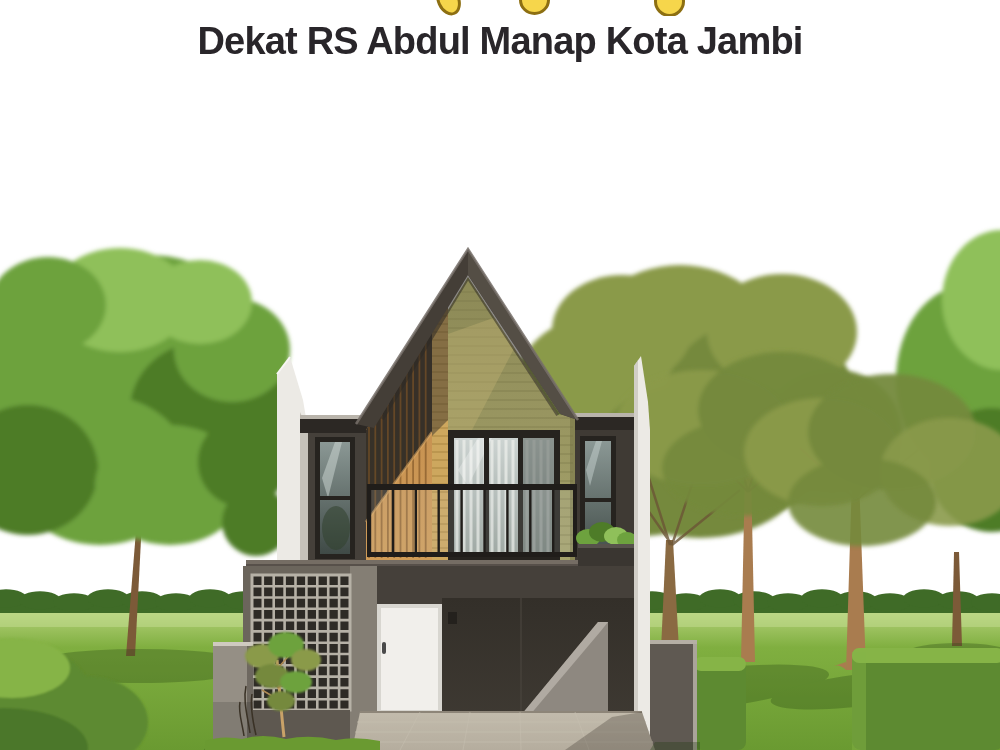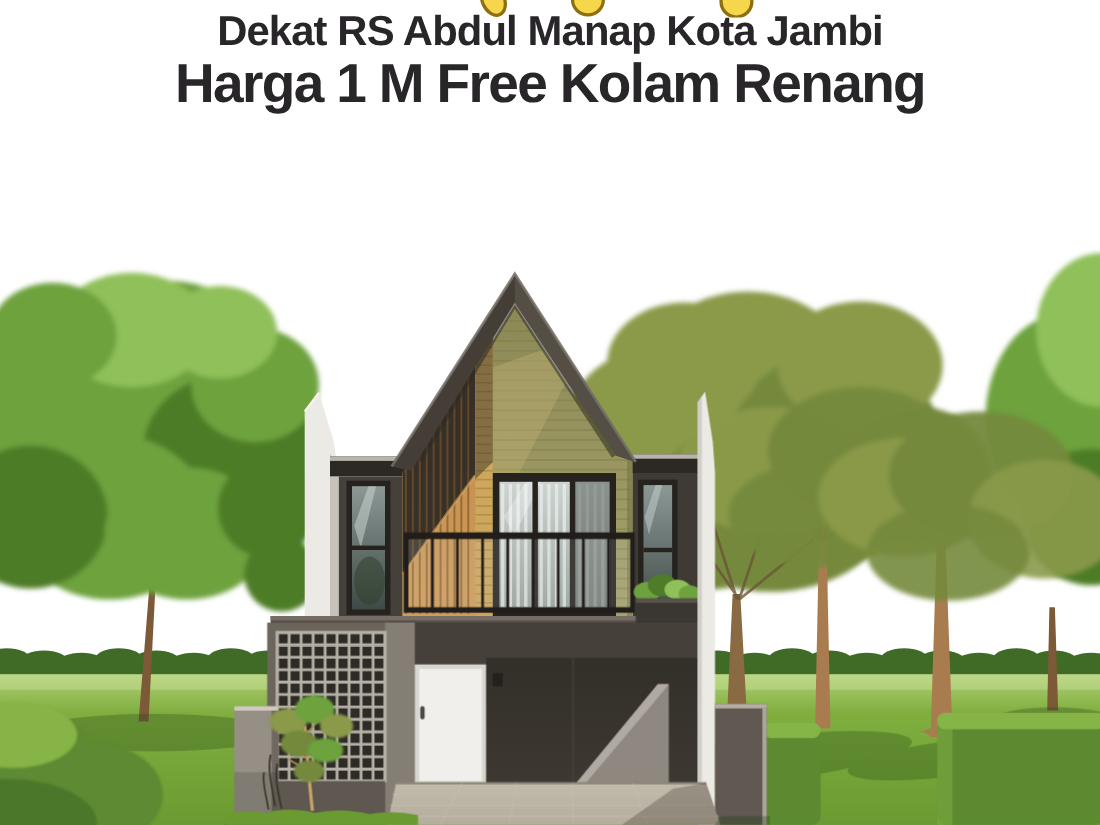--- a/index.html
+++ b/index.html
@@ -1,21 +1,21 @@
 <!DOCTYPE html>
 <html style="--c-text: #29262a; --c-yellow: #f6d64b; --c-yellowOutline: #8d6f12; --c-sky: #ffffff; --c-lawnLight: #b2d077; --c-lawn: #80af40; --c-lawnDark: #6a9a31; --c-treeline: #3f6b27; --c-leaf: #6da23e; --c-leafLight: #8fc05a; --c-leafDark: #4e7c28; --c-leafOlive: #8a9a4a; --c-leafOliveDark: #74893c; --c-trunk: #a97c4f; --c-trunkDark: #7c5a38; --c-roof: #443e37; --c-roofLit: #544e45; --c-roofEdge: #77706a; --c-olive: #95925c; --c-oliveDark: #7f7d4c; --c-oliveLight: #c0b273; --c-wood: #c08a4c; --c-woodLine: #7e5527; --c-woodLit: #e0ad68; --c-slatDark: #2f2b26; --c-tan: #cda75e; --c-tanLine: #a8863f; --c-frameDark: #26231f; --c-glass: #aeb9b4; --c-glassDark: #535d57; --c-curtain: #eef0ec; --c-wallDark: #45403a; --c-wallMid: #6b655c; --c-wallLight: #8e8880; --c-wallLit: #b5afa5; --c-fin: #eceae5; --c-finShade: #c6c2ba; --c-slab: #57504a; --c-slabTop: #756d64; --c-door: #f1efeb; --c-latticeHole: #2e2b26; --c-latticeLine: #b6b1a6; --c-pavement: #b5ad9e; --c-pavementDark: #9c9486; --c-hedge: #5d8a31; --c-hedgeLight: #86b447;"><head>
 <meta charset="utf-8">
 <style>
   html,body{margin:0;padding:0;}
   body{width:1000px;height:750px;position:relative;overflow:hidden;
        background:var(--c-sky,#fff);font-family:"Liberation Sans",sans-serif;}
   .stage{position:absolute;inset:0;width:1000px;height:750px;}
   svg.scene{position:absolute;left:0;top:0;z-index:1;}
   .headline{position:absolute;left:0;width:1000px;text-align:center;z-index:3;
-            color:var(--c-text,#29262a);font-weight:700;white-space:nowrap;}
+            color:var(--c-text,#29262a);font-weight:700;white-space:nowrap;margin-top:12px;}
   .headline.l2{top:9px;font-size:38px;line-height:40px;letter-spacing:-0.8px;}
   .headline.l3{top:49px;font-size:50px;line-height:54px;letter-spacing:-1.5px;}
   .frag-strip{position:absolute;left:0;top:0;width:1000px;height:16px;overflow:hidden;z-index:2;}
   .frag{position:absolute;background:var(--c-yellow,#f6d64b);
         border:3px solid var(--c-yellowOutline,#8d6f12);border-radius:50%;}
   .frag.f1{left:437px;top:-16px;width:17px;height:26px;transform:rotate(-24deg);}
   .frag.f2{left:519px;top:-15px;width:25px;height:24px;}
   .frag.f3{left:654px;top:-14px;width:25px;height:25px;}
 </style>
 </head>
@@ -502,15 +502,14 @@
   </g>
 </svg>
 
 <div class="frag-strip">
   <span class="frag f1"></span>
   <span class="frag f2"></span>
   <span class="frag f3"></span>
 </div>
 
 <div class="headline l2">Dekat RS Abdul Manap Kota Jambi</div>
-<div class="headline l3">Harga 1 M Free Kolam Renang</div>
 
 </div>
 
 </body></html>

